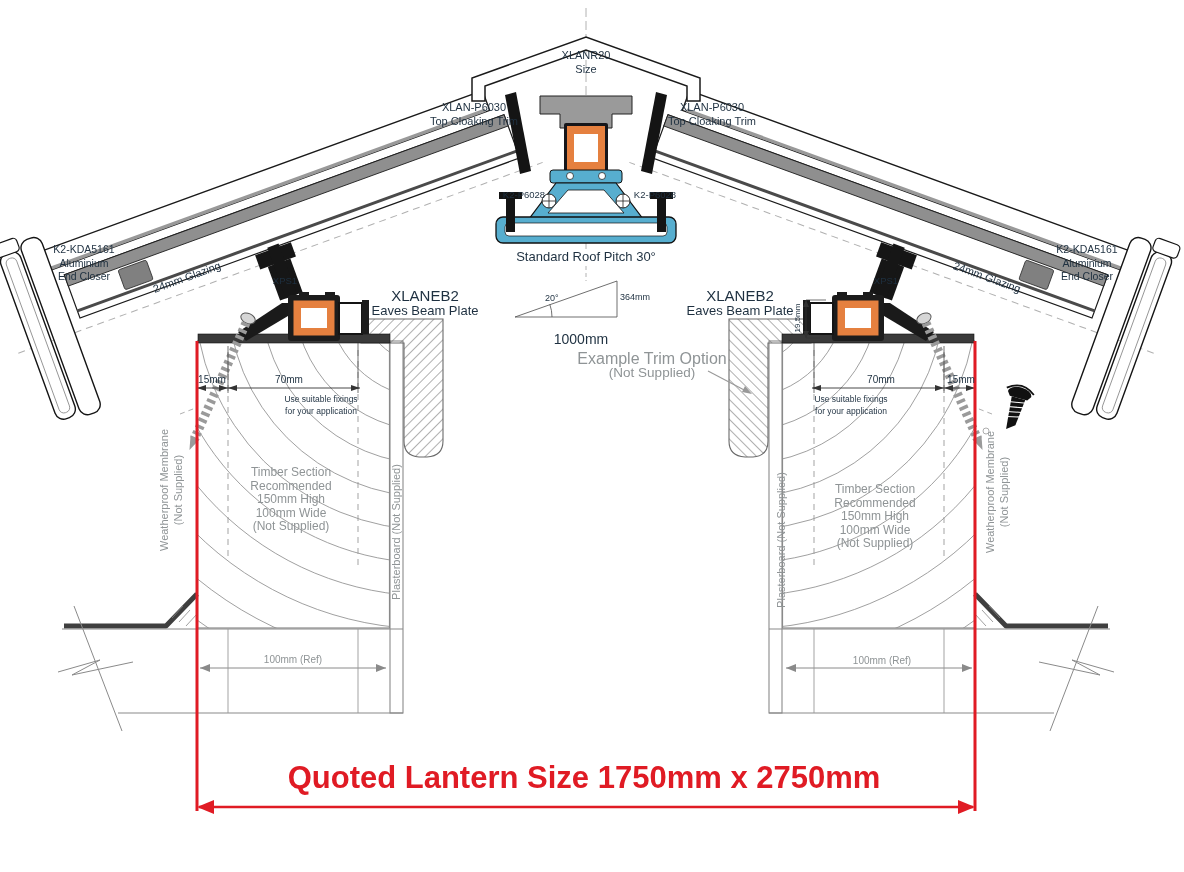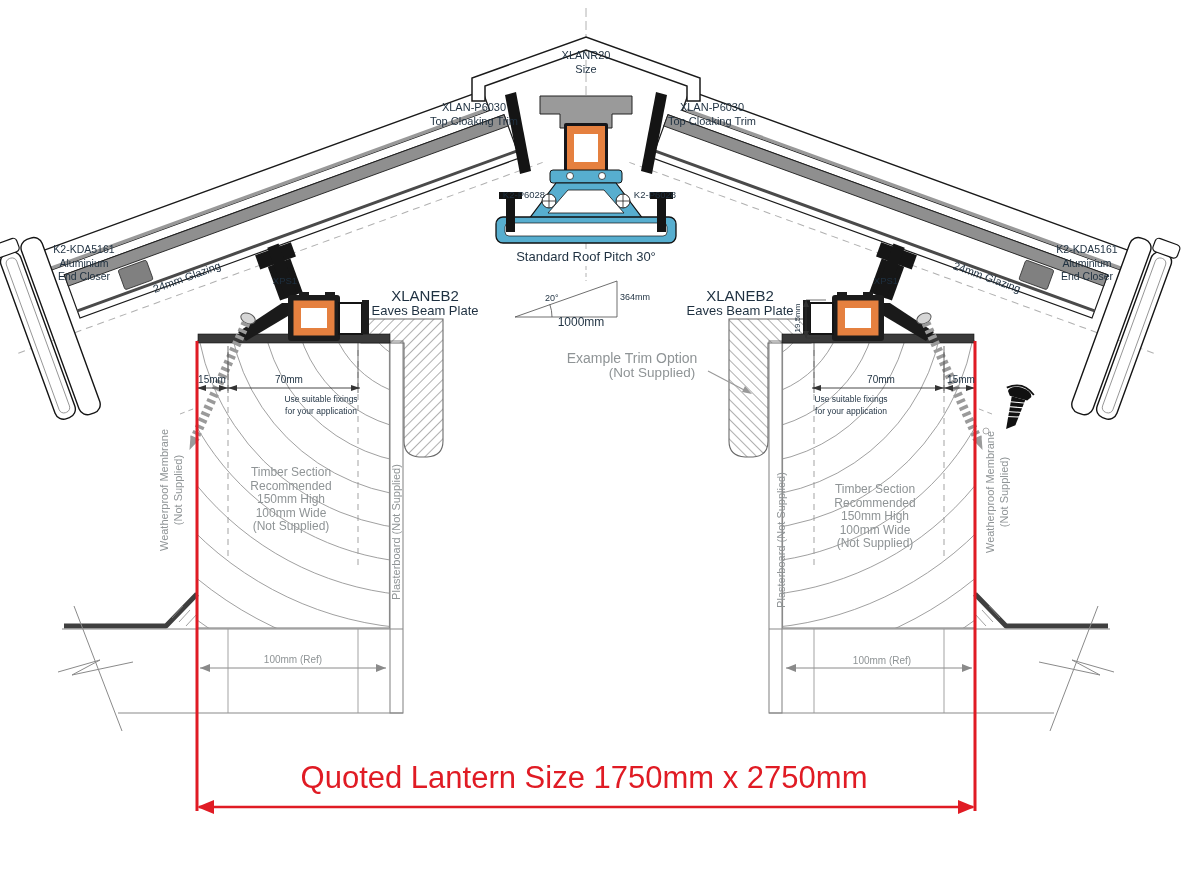--- a/index.html
+++ b/index.html
@@ -2,21 +2,21 @@
 <html><head>
 <meta charset="utf-8">
 <style>
   html,body{margin:0;padding:0;background:#fff;}
   #canvas{position:relative;width:1184px;height:872px;background:#fff;overflow:hidden;
           font-family:"Liberation Sans",sans-serif;}
   svg{position:absolute;left:0;top:0;}
   .t{position:absolute;white-space:nowrap;transform:translateX(-50%);line-height:1;}
   .navy{color:#1e3040;}
   .gray{color:#8f9496;}
-  .red{color:#e01b24;}
+  .red{color:#e01b24;font-weight:bold;}
 </style>
 </head>
 <body>
 
 <div id="canvas">
 
 <svg width="1184" height="872" viewBox="0 0 1184 872">
   <defs>
     <pattern id="hatch45" patternUnits="userSpaceOnUse" width="7" height="7" patternTransform="rotate(45)">
       <line x1="0" y1="0" x2="0" y2="7" stroke="#6e6e6e" stroke-width="1.1"></line>
@@ -192,21 +192,21 @@
 <span class="t navy" style="left:474px;top:116px;font-size:11px">Top Cloaking Trim</span>
 <span class="t navy" style="left:712px;top:102px;font-size:11px">XLAN-P6030</span>
 <span class="t navy" style="left:712px;top:116px;font-size:11px">Top Cloaking Trim</span>
 
 <span class="t navy" style="left:524px;top:190px;font-size:9.5px">K2-P6028</span>
 <span class="t navy" style="left:655px;top:190px;font-size:9.5px">K2-P6028</span>
 
 <span class="t navy" style="left:586px;top:250px;font-size:13px">Standard Roof Pitch 30°</span>
 <span class="navy" style="position:absolute;left:620px;top:292px;font-size:9px;white-space:nowrap">364mm</span>
 <span class="navy" style="position:absolute;left:545px;top:293px;font-size:9px;white-space:nowrap">20°</span>
-<span class="t navy" style="left:581px;top:316px;font-size:12px">1000mm</span>
+<span class="t navy" style="left:581px;top:332px;font-size:14px">1000mm</span>
 
 <span class="t navy" style="left:84px;top:244px;font-size:10.5px">K2-KDA5161</span>
 <span class="t navy" style="left:84px;top:258px;font-size:10.5px">Aluminium</span>
 <span class="t navy" style="left:84px;top:271px;font-size:10.5px">End Closer</span>
 <span class="t navy" style="left:1087px;top:244px;font-size:10.5px">K2-KDA5161</span>
 <span class="t navy" style="left:1087px;top:258px;font-size:10.5px">Aluminium</span>
 <span class="t navy" style="left:1087px;top:271px;font-size:10.5px">End Closer</span>
 
 <span class="t navy" style="left:187px;top:272px;font-size:11px;transform:translateX(-50%) rotate(-20deg)">24mm Glazing</span>
 <span class="t navy" style="left:987px;top:272px;font-size:11px;transform:translateX(-50%) rotate(20deg)">24mm Glazing</span>
@@ -224,21 +224,21 @@
 <span class="t navy" style="left:881px;top:375px;font-size:10px">70mm</span>
 <span class="t navy" style="left:961px;top:375px;font-size:10px">15mm</span>
 
 <span class="navy" style="position:absolute;left:797px;top:318px;font-size:8px;white-space:nowrap;transform:translate(-50%,-50%) rotate(-90deg)">19.5mm</span>
 
 <span class="t navy" style="left:321px;top:395px;font-size:8.5px">Use suitable fixings</span>
 <span class="t navy" style="left:321px;top:407px;font-size:8.5px">for your application</span>
 <span class="t navy" style="left:851px;top:395px;font-size:8.5px">Use suitable fixings</span>
 <span class="t navy" style="left:851px;top:407px;font-size:8.5px">for your application</span>
 
-<span class="t gray" style="left:632px;top:351px;font-size:14px">Example  Trim Option</span>
+<span class="t gray" style="left:652px;top:351px;font-size:16px">Example  Trim Option</span>
 <span class="t gray" style="left:652px;top:366px;font-size:13.5px">(Not Supplied)</span>
 
 <span class="t gray" style="left:291px;top:466px;font-size:12px">Timber Section</span>
 <span class="t gray" style="left:291px;top:480px;font-size:12px">Recommended</span>
 <span class="t gray" style="left:291px;top:493px;font-size:12px">150mm High</span>
 <span class="t gray" style="left:291px;top:507px;font-size:12px">100mm Wide</span>
 <span class="t gray" style="left:291px;top:520px;font-size:12px">(Not Supplied)</span>
 <span class="t gray" style="left:875px;top:483px;font-size:12px">Timber Section</span>
 <span class="t gray" style="left:875px;top:497px;font-size:12px">Recommended</span>
 <span class="t gray" style="left:875px;top:510px;font-size:12px">150mm High</span>

